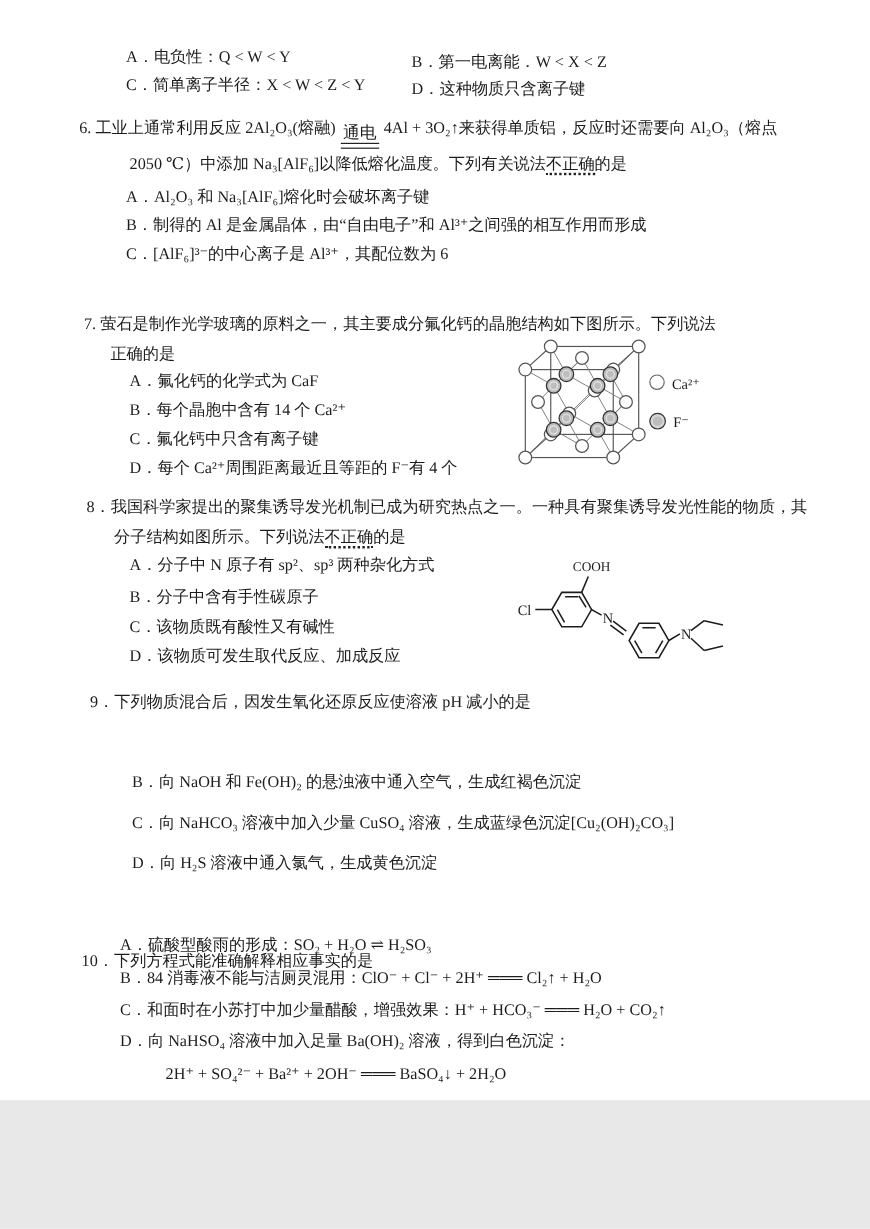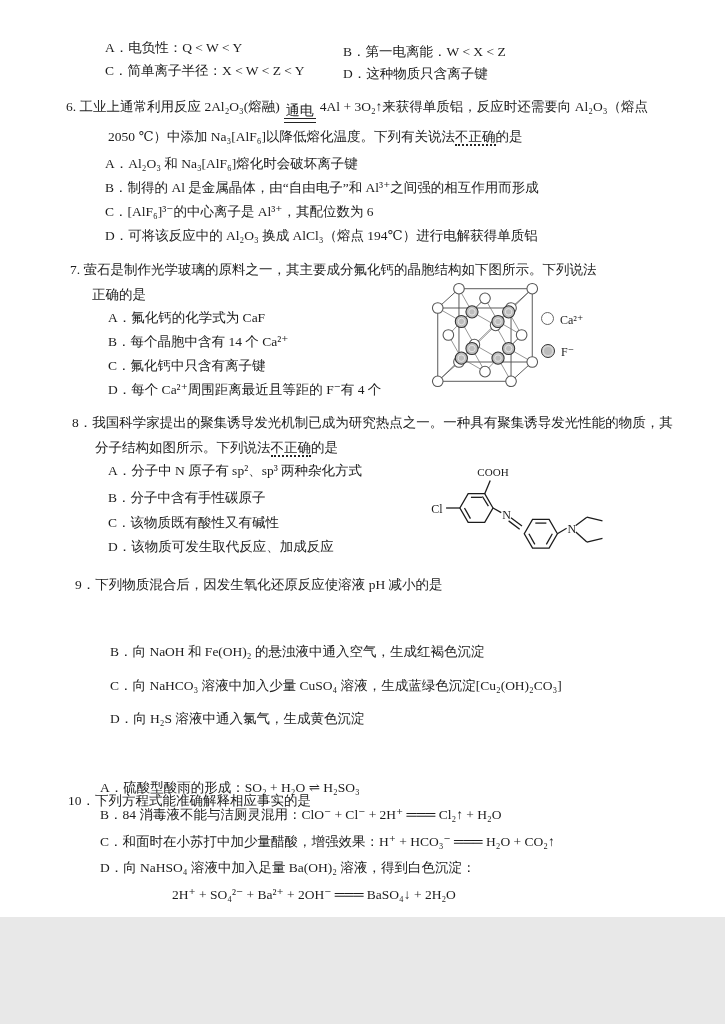--- a/index.html
+++ b/index.html
@@ -37,21 +37,20 @@
 
   <div class="line" style="left:66px; top:99px;">
     <span>6. 工业上通常利用反应 2Al₂O₃(熔融)</span><span class="cond"><span class="cond-label">通电</span><span class="dbl"></span></span><span>4Al + 3O₂↑来获得单质铝，反应时还需要向 Al₂O₃（熔点</span>
   </div>
   <div class="line" style="left:88px; top:129px;margin-left:20px;">
     <span>2050 ℃）中添加 Na₃[AlF₆]以降低熔化温度。下列有关说法</span><span class="emph">不正确</span><span>的是</span>
   </div>
   <div class="line" style="left:105px; top:156px;">A．Al₂O₃ 和 Na₃[AlF₆]熔化时会破坏离子键</div>
   <div class="line" style="left:105px; top:180px;">B．制得的 Al 是金属晶体，由“自由电子”和 Al³⁺之间强的相互作用而形成</div>
   <div class="line" style="left:105px; top:204px;">C．[AlF₆]³⁻的中心离子是 Al³⁺，其配位数为 6</div>
-  <div class="line" style="left:105px; top:228px;">D．可将该反应中的 Al₂O₃ 换成 AlCl₃（熔点 194℃）进行电解获得单质铝</div>
 
   <div class="line" style="left:70px; top:262px;">7. 萤石是制作光学玻璃的原料之一，其主要成分氟化钙的晶胞结构如下图所示。下列说法</div>
   <div class="line" style="left:92px; top:287px;">正确的是</div>
   <div class="line" style="left:108px; top:310px;">A．氟化钙的化学式为 CaF</div>
   <div class="line" style="left:108px; top:334px;">B．每个晶胞中含有 14 个 Ca²⁺</div>
   <div class="line" style="left:108px; top:358px;">C．氟化钙中只含有离子键</div>
   <div class="line" style="left:108px; top:382px;">D．每个 Ca²⁺周围距离最近且等距的 F⁻有 4 个</div>
 
   <svg style="left:426px; top:281px;" width="118" height="108" viewBox="0 0 122 112">
     <g stroke="#555" stroke-width="1" fill="none">
@@ -175,17 +174,17 @@
   <div class="line" style="left:75px; top:577px;">9．下列物质混合后，因发生氧化还原反应使溶液 pH 减小的是</div>
   <div class="line" style="left:110px; top:644px;">B．向 NaOH 和 Fe(OH)₂ 的悬浊液中通入空气，生成红褐色沉淀</div>
   <div class="line" style="left:110px; top:678px;">C．向 NaHCO₃ 溶液中加入少量 CuSO₄ 溶液，生成蓝绿色沉淀[Cu₂(OH)₂CO₃]</div>
   <div class="line" style="left:110px; top:711px;">D．向 H₂S 溶液中通入氯气，生成黄色沉淀</div>
 
   <div class="line" style="left:68px; top:753px;margin-top:40px;">10．下列方程式能准确解释相应事实的是</div>
   <div class="line" style="left:100px; top:780px;">A．硫酸型酸雨的形成：SO₂ + H₂O ⇌ H₂SO₃</div>
   <div class="line" style="left:100px; top:807px;">B．84 消毒液不能与洁厕灵混用：ClO⁻ + Cl⁻ + 2H⁺ ═══ Cl₂↑ + H₂O</div>
   <div class="line" style="left:100px; top:834px;">C．和面时在小苏打中加少量醋酸，增强效果：H⁺ + HCO₃⁻ ═══ H₂O + CO₂↑</div>
   <div class="line" style="left:100px; top:860px;">D．向 NaHSO₄ 溶液中加入足量 Ba(OH)₂ 溶液，得到白色沉淀：</div>
-  <div class="line" style="left:172px; top:887px;">2H⁺ + SO₄²⁻ + Ba²⁺ + 2OH⁻ ═══ BaSO₄↓ + 2H₂O</div>
+  <div class="line" style="left:138px; top:887px;">2H⁺ + SO₄²⁻ + Ba²⁺ + 2OH⁻ ═══ BaSO₄↓ + 2H₂O</div>
 
   <div class="pagenum" style="top:972px;">2</div>
 
 </div>
 
 </body></html>

